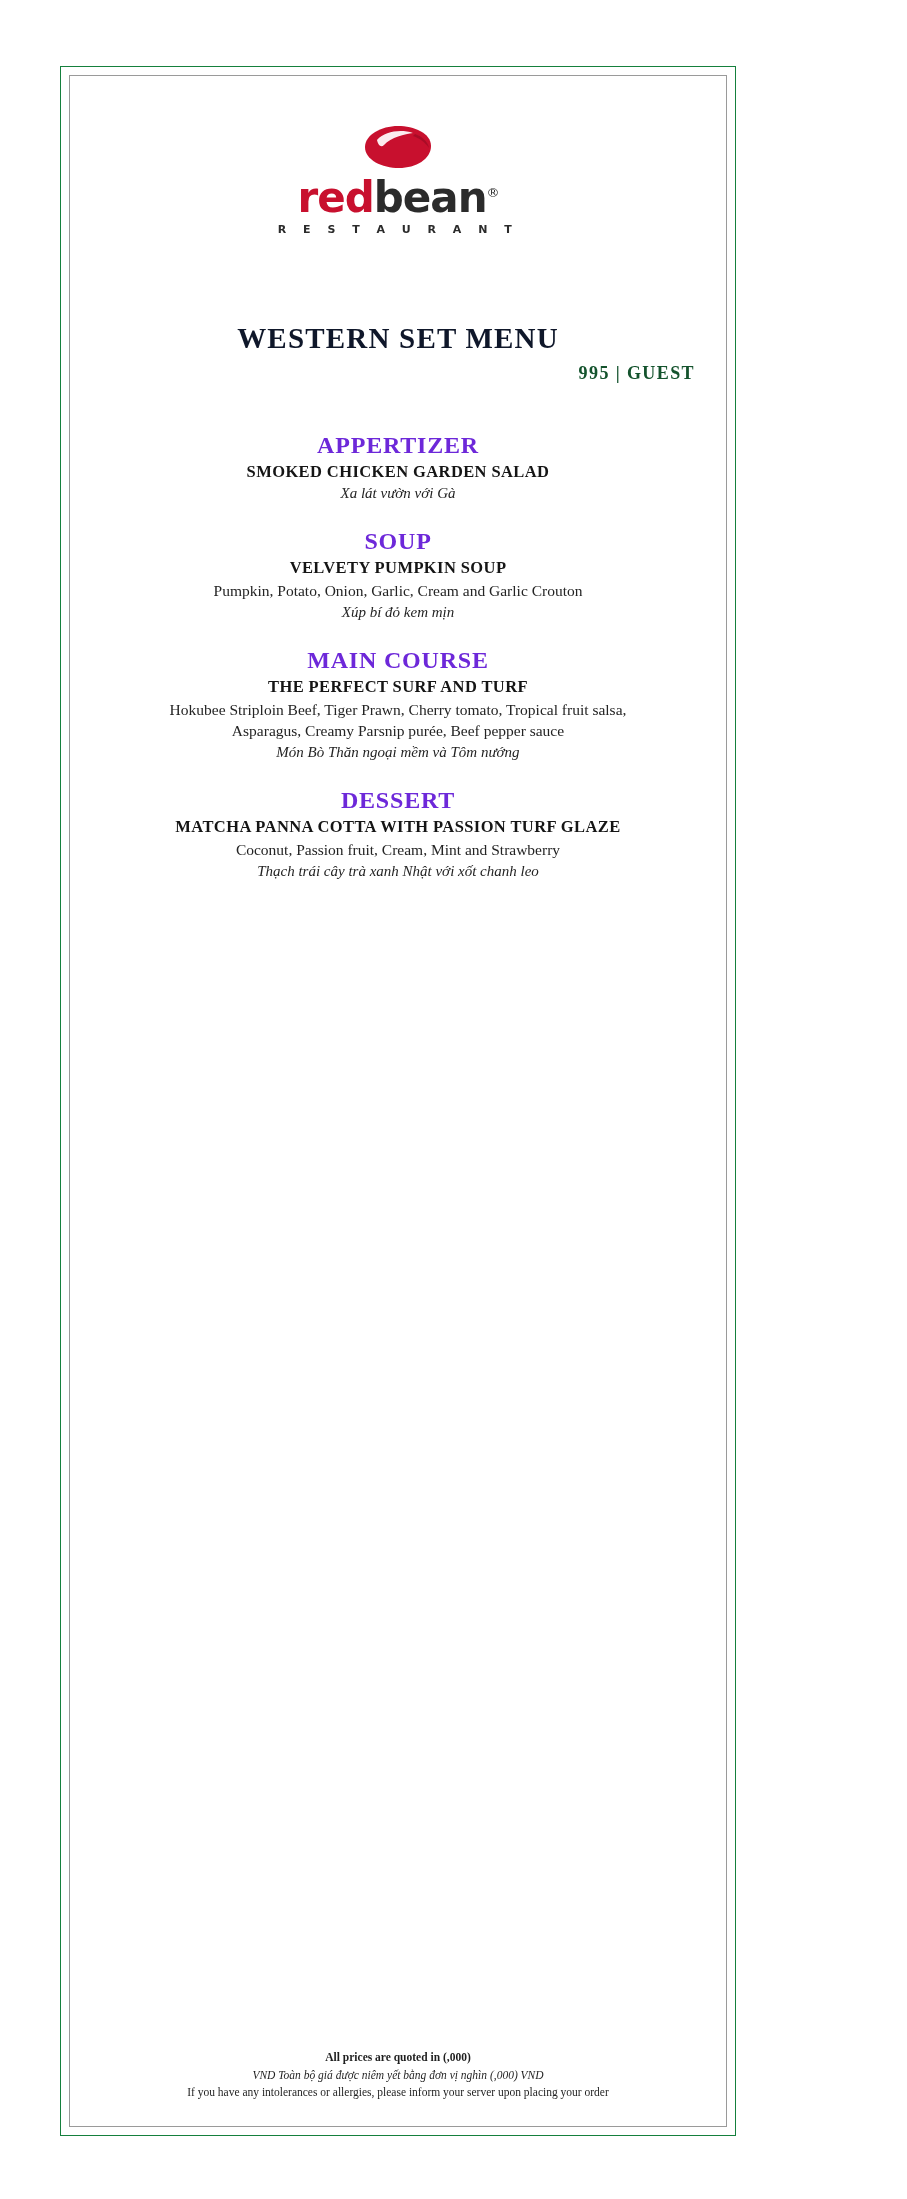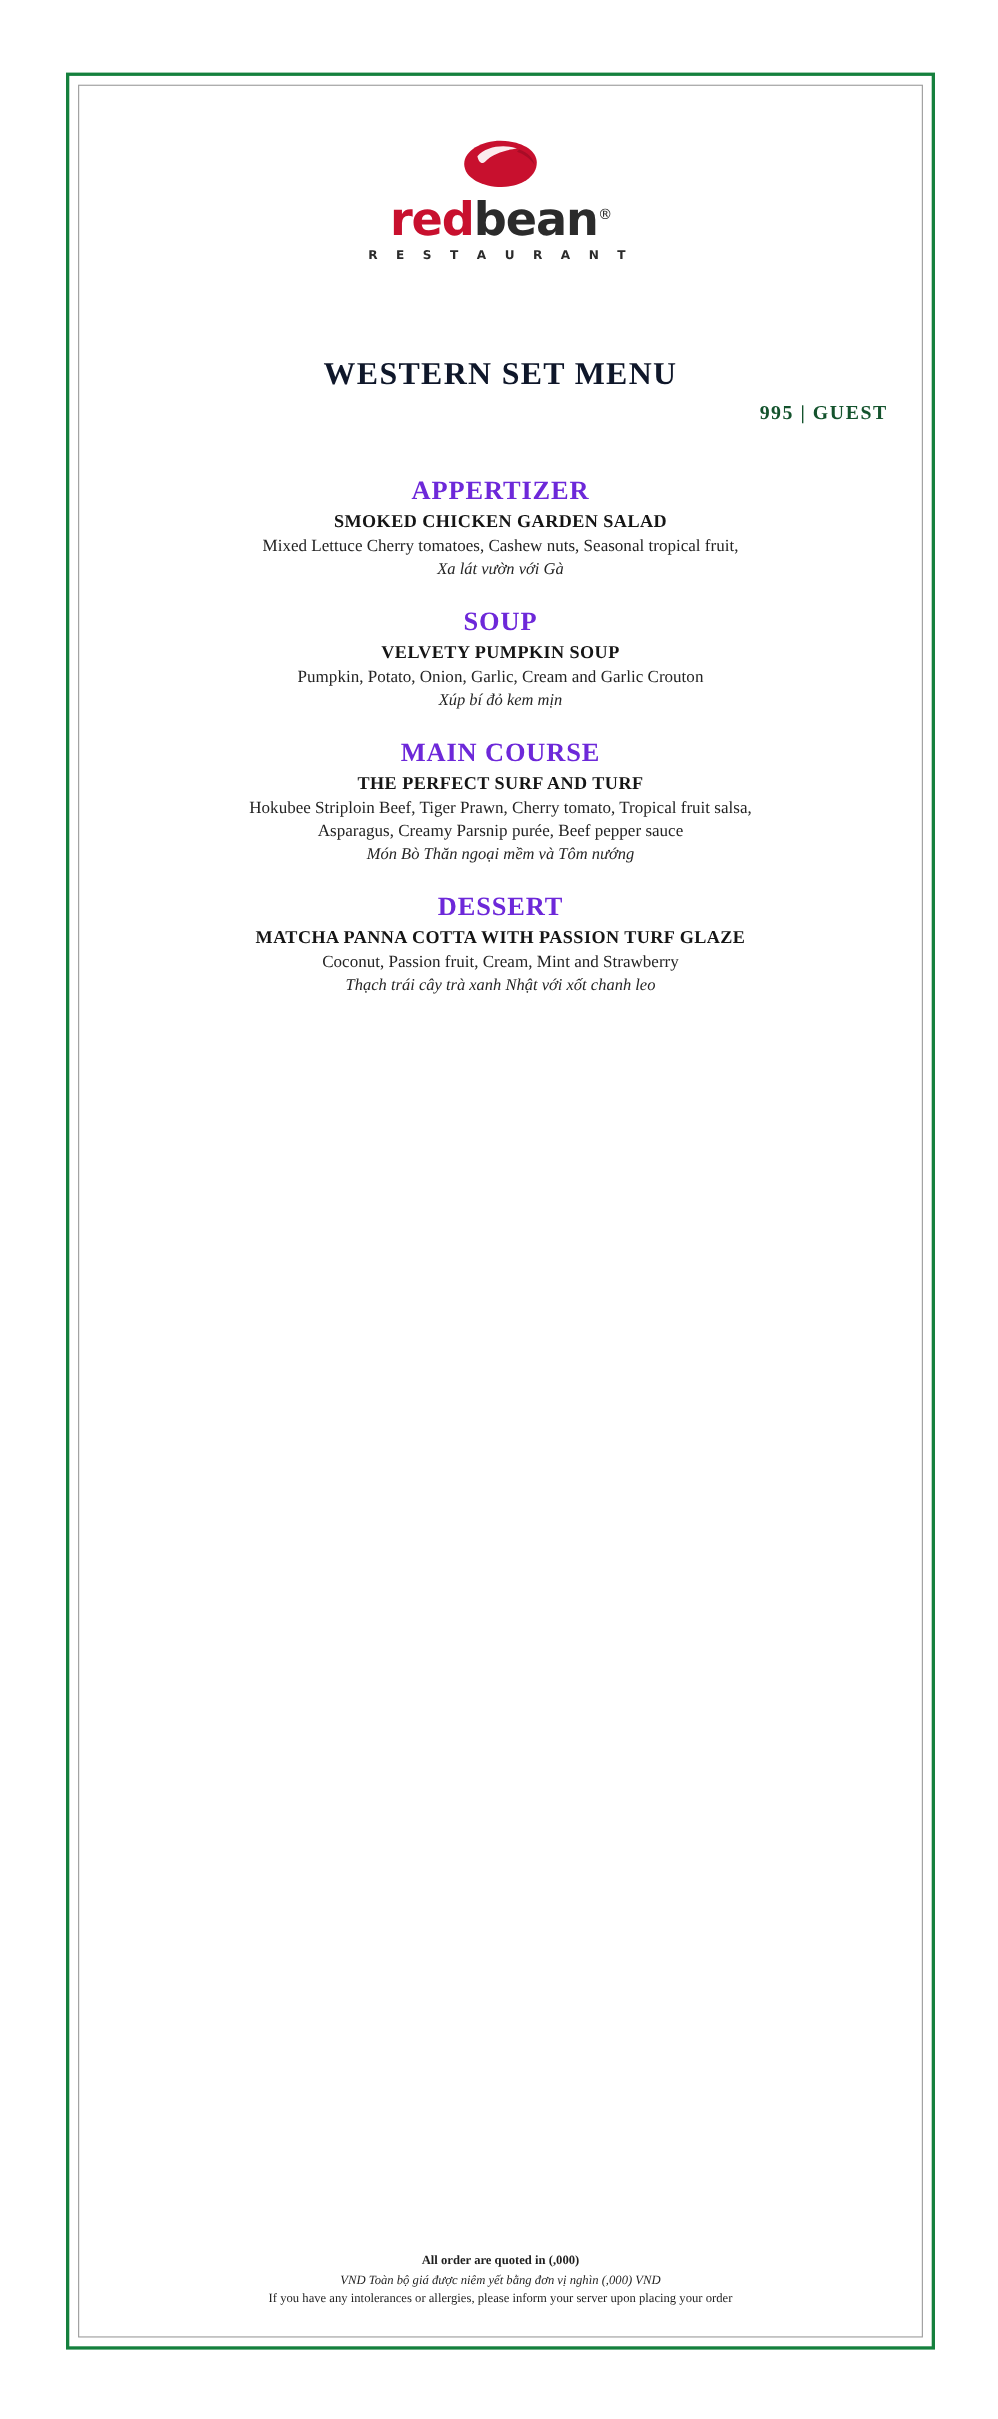--- a/index.html
+++ b/index.html
@@ -23,23 +23,23 @@
     width: 907px;
     height: 2199px;
     background: #ffffff;
   }
 
   
   .outer-frame {
     position: absolute;
     left: 60px;
     top: 66px;
-    width: 790px;
+    width: 676px;
     height: 2070px;
-    border: 3px solid #15803d;
+    border: 1px solid #15803d;
     box-sizing: border-box;
     background: #ffffff;
   }
   .inner-frame {
     position: absolute;
     left: 8px;
     top: 8px;
     right: 8px;
     bottom: 8px;
     border: 1px solid #9a9a9a;
@@ -194,21 +194,20 @@
       </div>
 
       <div class="menu-title">WESTERN SET MENU</div>
       <div class="menu-price">995 | GUEST</div>
 
       <div class="courses">
 
         <div class="course">
           <div class="course-name">APPERTIZER</div>
           <div class="dish-name">SMOKED CHICKEN GARDEN SALAD</div>
-          <div class="dish-desc">Mixed Lettuce Cherry tomatoes, Cashew nuts, Seasonal tropical fruit,</div>
           <div class="dish-vn">Xa lát vườn với Gà</div>
         </div>
 
         <div class="course">
           <div class="course-name">SOUP</div>
           <div class="dish-name">VELVETY PUMPKIN SOUP</div>
           <div class="dish-desc">Pumpkin, Potato, Onion, Garlic, Cream and Garlic Crouton</div>
           <div class="dish-vn">Xúp bí đỏ kem mịn</div>
         </div>
 
@@ -223,20 +222,20 @@
         <div class="course">
           <div class="course-name">DESSERT</div>
           <div class="dish-name">MATCHA PANNA COTTA WITH PASSION TURF GLAZE</div>
           <div class="dish-desc">Coconut, Passion fruit, Cream, Mint and Strawberry</div>
           <div class="dish-vn">Thạch trái cây trà xanh Nhật với xốt chanh leo</div>
         </div>
 
       </div>
 
       <div class="footer">
-        <div class="footer-line bold">All order are quoted in (,000)</div>
+        <div class="footer-line bold">All prices are quoted in (,000)</div>
         <div class="footer-line italic">VND Toàn bộ giá được niêm yết bằng đơn vị nghìn (,000) VND</div>
         <div class="footer-line">If you have any intolerances or allergies, please inform your server upon placing your order</div>
       </div>
 
     </div>
   </div>
 </div>
 
 </body></html>

